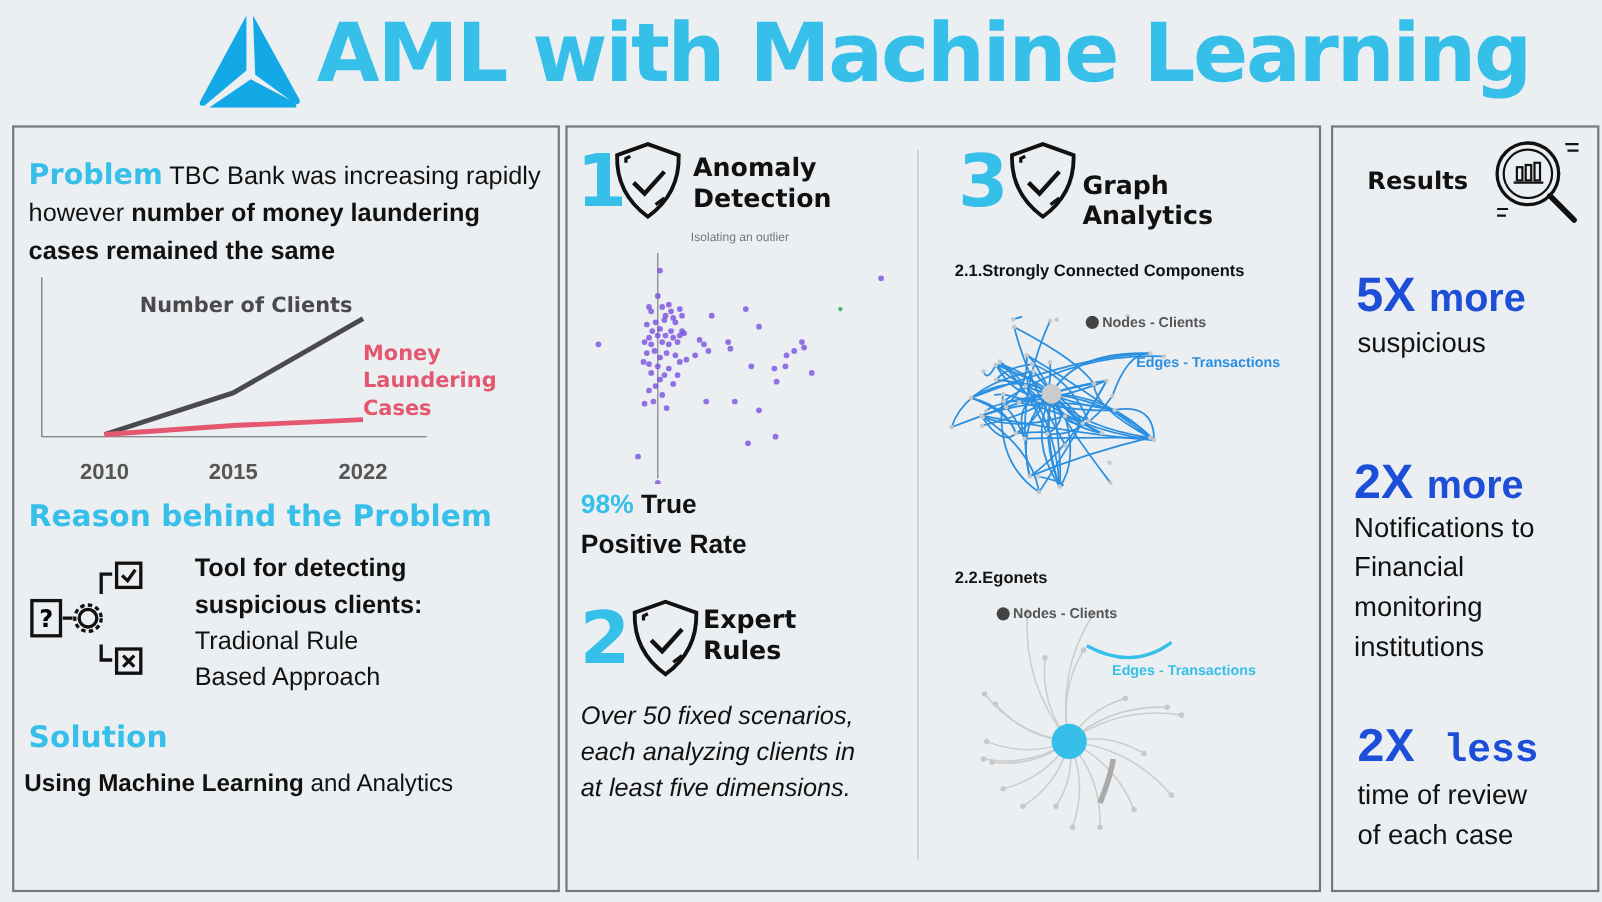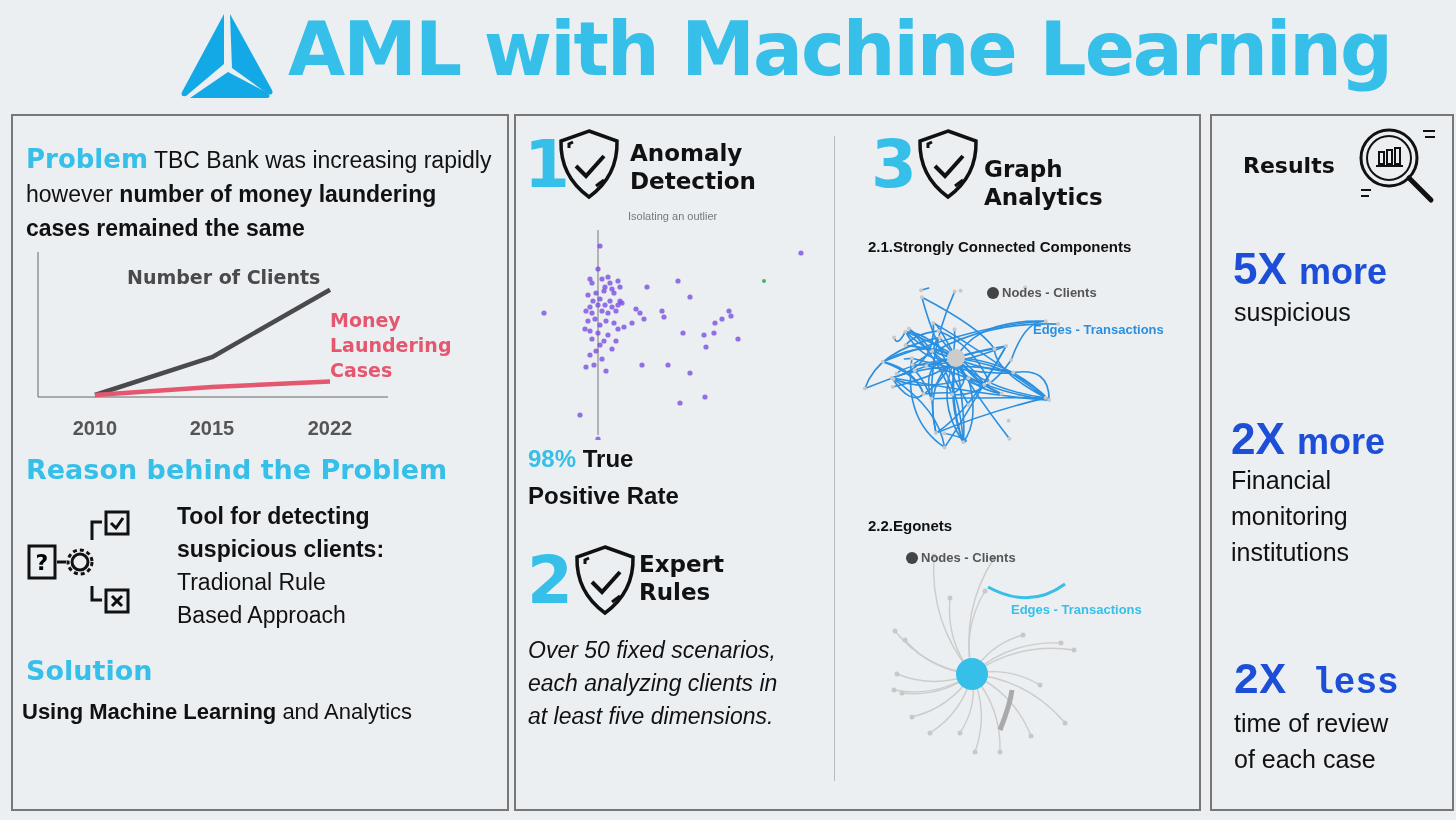--- a/index.html
+++ b/index.html
@@ -458,20 +458,21 @@
   <line x1="6" y1="70" x2="14" y2="70" stroke="#111" stroke-width="2"></line>
 </svg>
 
 <div id="r1-big" class="abs res-big"><span>5X</span> <span class="small">more</span></div>
 <div id="r1-desc" class="abs res-desc">
   <div>suspicious</div>
 </div>
 
 <div id="r2-big" class="abs res-big"><span>2X</span> <span class="small">more</span></div>
 <div id="r2-desc" class="abs res-desc">
+  <div>Notifications to</div>
   <div>Financial</div>
   <div>monitoring</div>
   <div>institutions</div>
 </div>
 
 <div id="r3-big" class="abs res-big"><span>2X</span> <span class="small">less</span></div>
 <div id="r3-desc" class="abs res-desc">
   <div>time of review</div>
   <div>of each case</div>
 </div>

